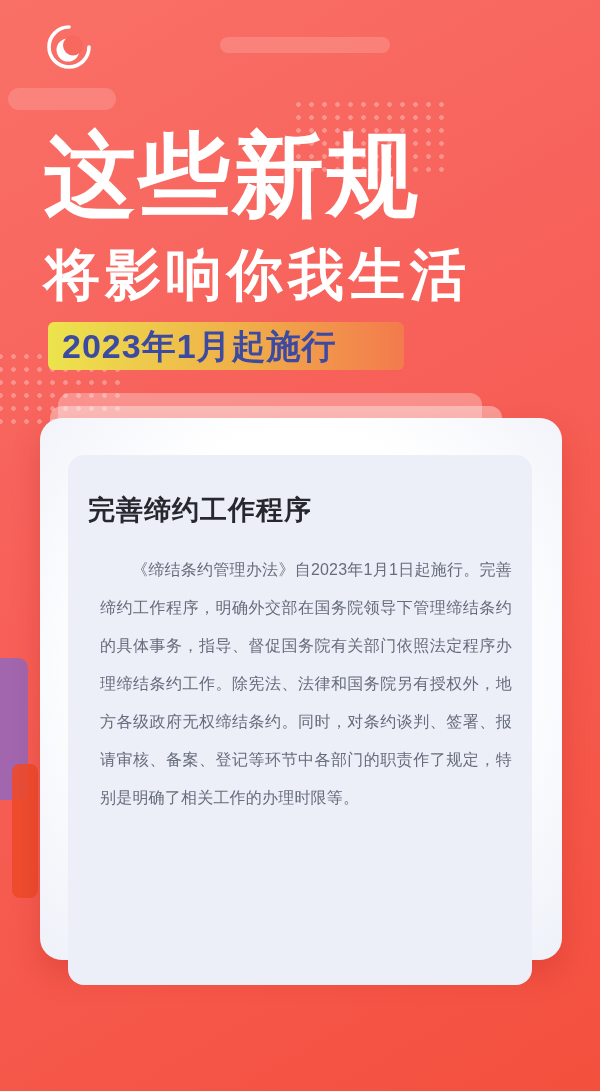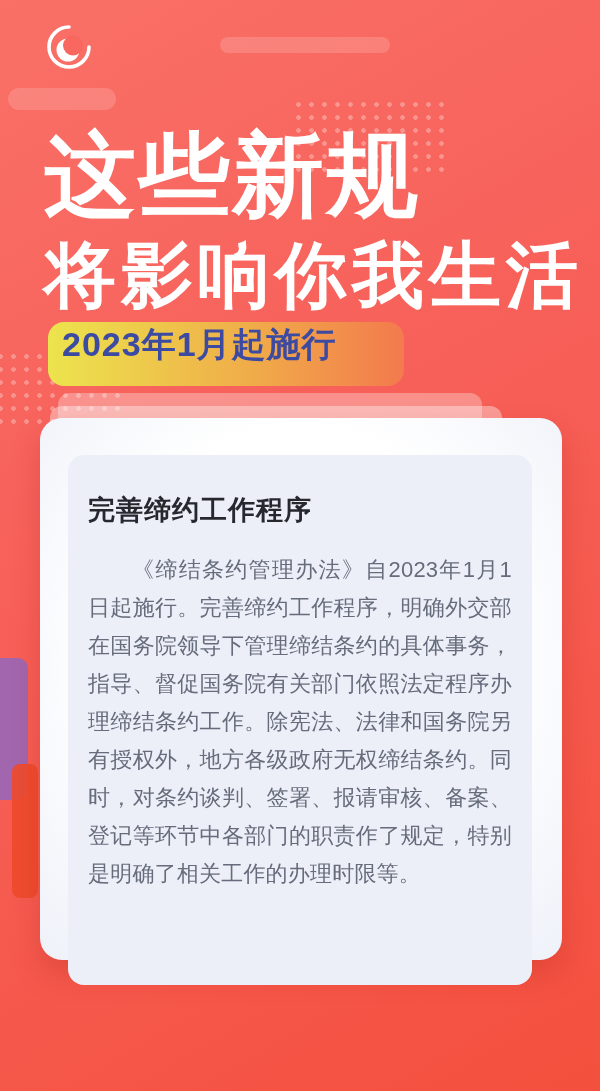--- a/index.html
+++ b/index.html
@@ -27,27 +27,27 @@
   .block-orange{left:12px;top:764px;width:26px;height:134px;background:#ee4b2c;border-radius:8px;opacity:.92;}
   
   .logo{position:absolute;left:46px;top:24px;display:flex;align-items:flex-start;z-index:2;}
   .logo-icon{width:46px;height:46px;flex:0 0 auto;}
   .logo-text{margin-left:6px;color:#ffffff;}
   .logo-cn{font-size:28px;font-weight:700;letter-spacing:4px;line-height:32px;font-style:italic;}
   .logo-en{font-size:15px;font-weight:700;letter-spacing:1px;line-height:18px;}
   
   .title{position:absolute;left:44px;top:120px;margin:0;color:#ffffff;z-index:2;}
   .title-line1{display:block;font-size:92px;line-height:110px;font-weight:900;letter-spacing:2px;}
-  .title-line2{display:block;font-size:72px;line-height:90px;font-weight:900;letter-spacing:5px;}
+  .title-line2{display:block;font-size:56px;line-height:90px;font-weight:900;letter-spacing:5px;}
   
   .badge{
-    position:absolute;left:48px;top:322px;width:356px;height:64px;
-    border-radius:16px;z-index:2;
+    position:absolute;left:48px;top:322px;width:356px;height:48px;
+    border-radius:6px;z-index:2;
     background:linear-gradient(90deg,#ece44d 0%,#f0ab49 58%,#f37a4d 100%);
-    display:flex;align-items:flex-start;
+    display:flex;align-items:flex-end;
   }
   .badge-text{
     padding-left:14px;font-size:34px;font-weight:700;color:#3c4ba1;letter-spacing:1px;
   }
   
   .ghost{position:absolute;z-index:1;}
   .ghost-1{left:58px;top:393px;width:424px;height:40px;border-radius:12px;background:rgba(255,255,255,0.30);}
   .ghost-2{left:50px;top:406px;width:452px;height:44px;border-radius:12px;background:rgba(255,255,255,0.38);}
   .card{
     position:absolute;left:40px;top:418px;width:522px;height:542px;z-index:3;
@@ -58,22 +58,22 @@
   .panel{
     position:absolute;left:28px;top:37px;width:464px;height:530px;
     background:#edeff8;border-radius:16px;
     padding:38px 20px 0 20px;
   }
   .card-heading{
     margin:0;font-size:27px;line-height:34px;font-weight:900;
     color:#26282e;letter-spacing:1px;
   }
   .card-body{
-    margin:24px 0 0 0;
-    font-size:22px;line-height:38px;color:#666c7c;
+    margin:24px 0 0 12px;
+    font-size:16px;line-height:38px;color:#666c7c;
     text-align:justify;text-indent:2em;letter-spacing:0.2px;
   }
 </style>
 </head>
 <body>
 
 <div class="poster">
 
   <div class="strip strip-top"></div>
   <div class="strip strip-left"></div>

